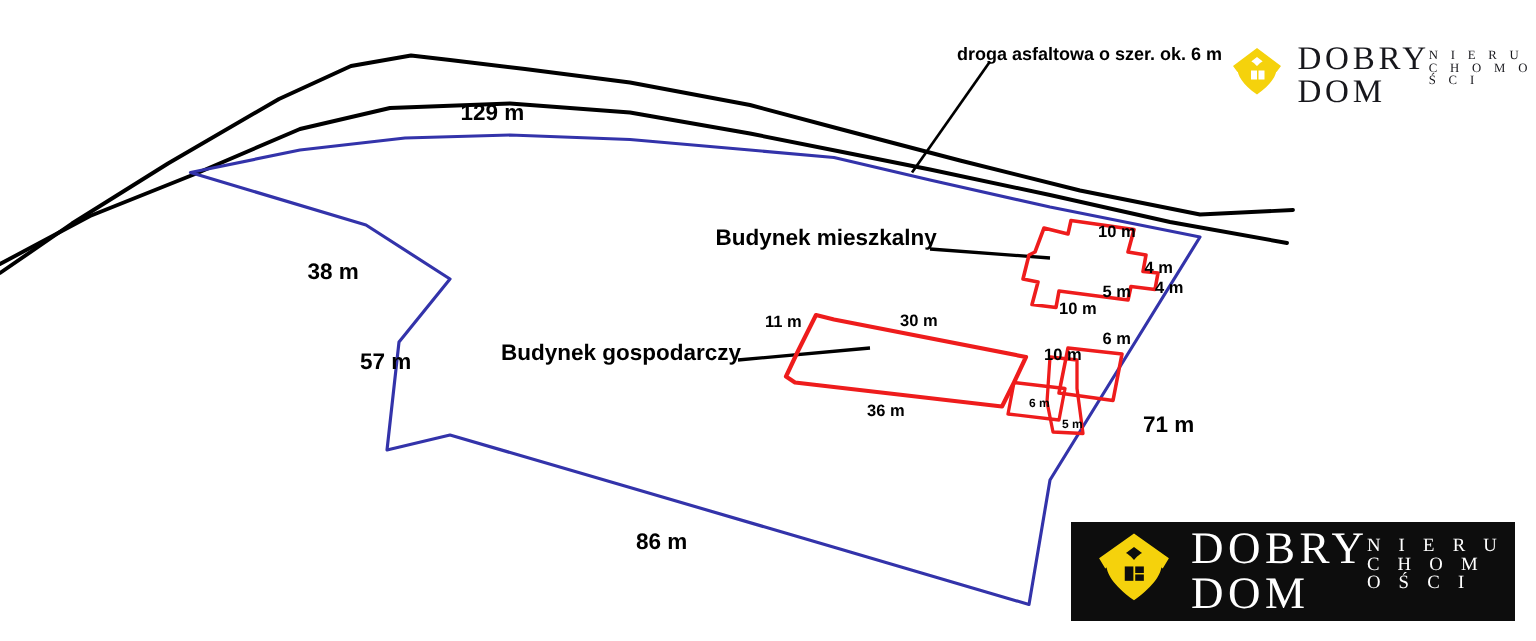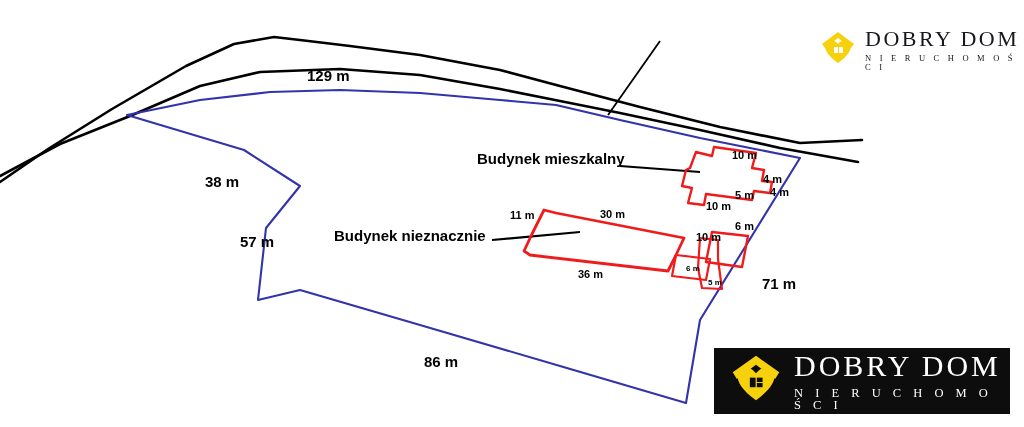--- a/index.html
+++ b/index.html
@@ -55,21 +55,21 @@
     width: 296px;
     height: 66px;
     background: #0d0d0d;
     display: flex;
     align-items: center;
     gap: 10px;
     padding-left: 14px;
     box-sizing: border-box;
   }
   .logo-mark { flex: 0 0 auto; }
-  .logo-words { display: flex; flex-direction: column; justify-content: flex-start; }
+  .logo-words { display: flex; flex-direction: row; justify-content: flex-start; }
   .logo-name {
     font-family: "Liberation Serif", serif;
     letter-spacing: 2.5px;
     line-height: 1;
   }
   .logo-sub {
     font-family: "Liberation Serif", serif;
     line-height: 1;
   }
   .logo-top .logo-name { font-size: 22px; color: #17171c; }
@@ -93,24 +93,25 @@
     <path fill="none" stroke="#000000" stroke-width="2.2" d="M 620,166 L 700,172"></path>
     <path fill="none" stroke="#000000" stroke-width="2.2" d="M 492,240 L 580,232"></path>
 
     <path fill="none" stroke="#ee1c1c" stroke-width="2.4" stroke-linejoin="round" d="M 690,168 L 696,152 L 712,156 L 714,147 L 756,153 L 752,168 L 764,170 L 762,181 L 772,182 L 770,193 L 754,191 L 752,200 L 706,194 L 704,205 L 688,203 L 692,188 L 682,186 L 686,170 Z"></path>
     <path fill="none" stroke="#ee1c1c" stroke-width="2.8" stroke-linejoin="round" d="M 544,210 L 532,234 L 524,251 L 530,255 L 668,271 L 676,255 L 684,238 L 556,213 Z"></path>
     <path fill="none" stroke="#ee1c1c" stroke-width="2.2" stroke-linejoin="round" d="M 700,238 L 698,268 L 702,288 L 722,289 L 718,259 L 718,240 Z"></path>
     <path fill="none" stroke="#ee1c1c" stroke-width="2.2" stroke-linejoin="round" d="M 676,255 L 672,276 L 706,280 L 710,259 Z"></path>
     <path fill="none" stroke="#ee1c1c" stroke-width="2.4" stroke-linejoin="round" d="M 712,232 L 706,262 L 742,267 L 748,236 Z"></path>
   </svg>
 
+  <div class="lbl lbl-note" style="left:638px; top:30px;">droga asfaltowa o szer. ok. 6 m</div>
 
   <div class="lbl lbl-building" style="left:477px; top:151px;">Budynek mieszkalny</div>
 
-  <div class="lbl lbl-building" style="left:334px; top:228px;">Budynek nieznacznie</div>
+  <div class="lbl lbl-building" style="left:334px; top:228px;">Budynek gospodarczy</div>
 
   <div class="lbl lbl-big" style="left:307px; top:68px;">129 m</div>
   <div class="lbl lbl-big" style="left:205px; top:174px;">38 m</div>
   <div class="lbl lbl-big" style="left:240px; top:234px;">57 m</div>
   <div class="lbl lbl-big" style="left:424px; top:354px;">86 m</div>
   <div class="lbl lbl-big" style="left:762px; top:276px;text-align:center;">71 m</div>
 
   <div class="lbl lbl-dim-med" style="left:732px; top:150px;">10 m</div>
   <div class="lbl lbl-dim-med" style="left:763px; top:174px;">4 m</div>
   <div class="lbl lbl-dim-med" style="left:770px; top:187px;">4 m</div>

